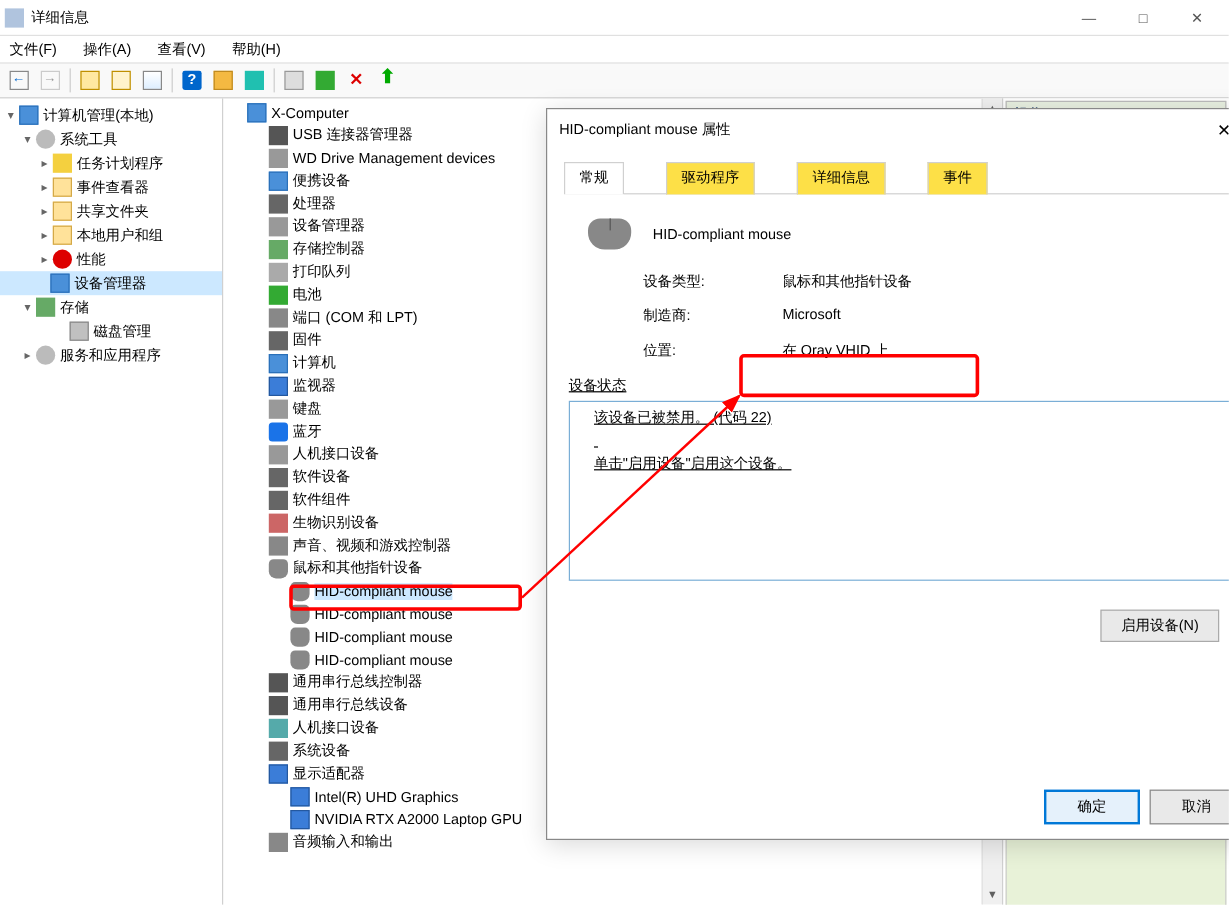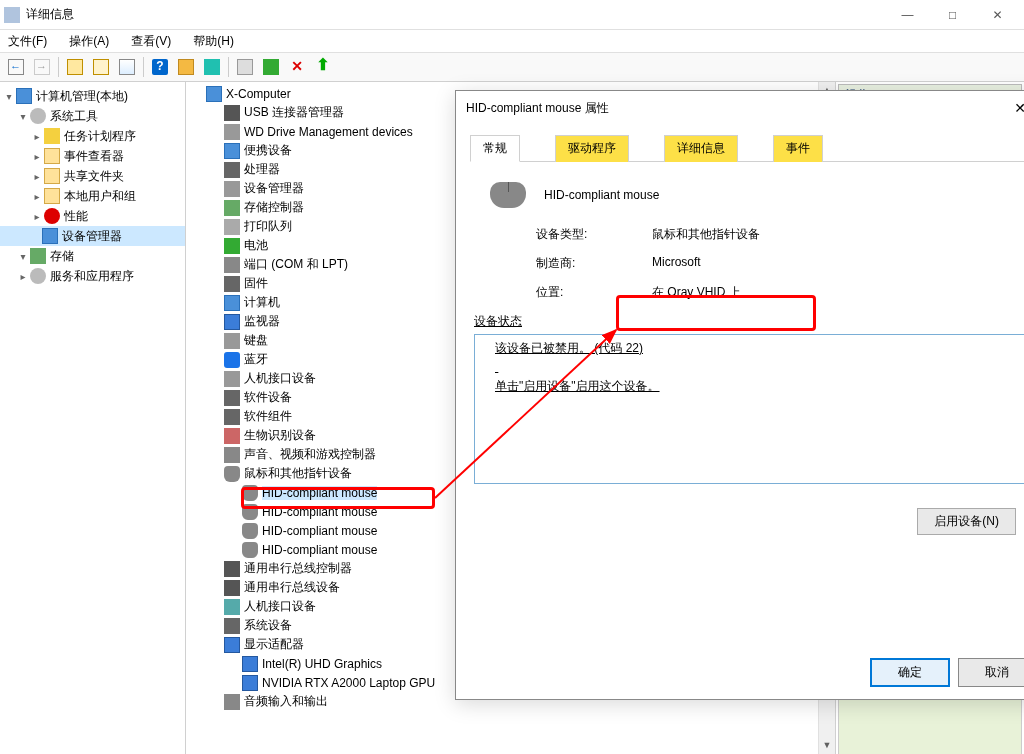--- a/index.html
+++ b/index.html
@@ -205,20 +205,25 @@
     <div class="tree-item selected" style="padding-left:28px">
         <span class="caret none"></span>
         <span class="ico ico-mon"></span>
         <span>设备管理器</span>
       </div>
     <div class="tree-item" style="padding-left:16px">
         <span class="caret down"></span>
         <span class="ico ico-stor"></span>
         <span>存储</span>
       </div>
+    <div class="tree-item" style="padding-left:44px">
+        <span class="caret none"></span>
+        <span class="ico ico-drive"></span>
+        <span>磁盘管理</span>
+      </div>
     <div class="tree-item" style="padding-left:16px">
         <span class="caret right"></span>
         <span class="ico ico-gear"></span>
         <span>服务和应用程序</span>
       </div>
   </div>
 
   <div class="mid-panel">
     <div class="mid-tree">
       <div class="m-item" style="padding-left:6px">

